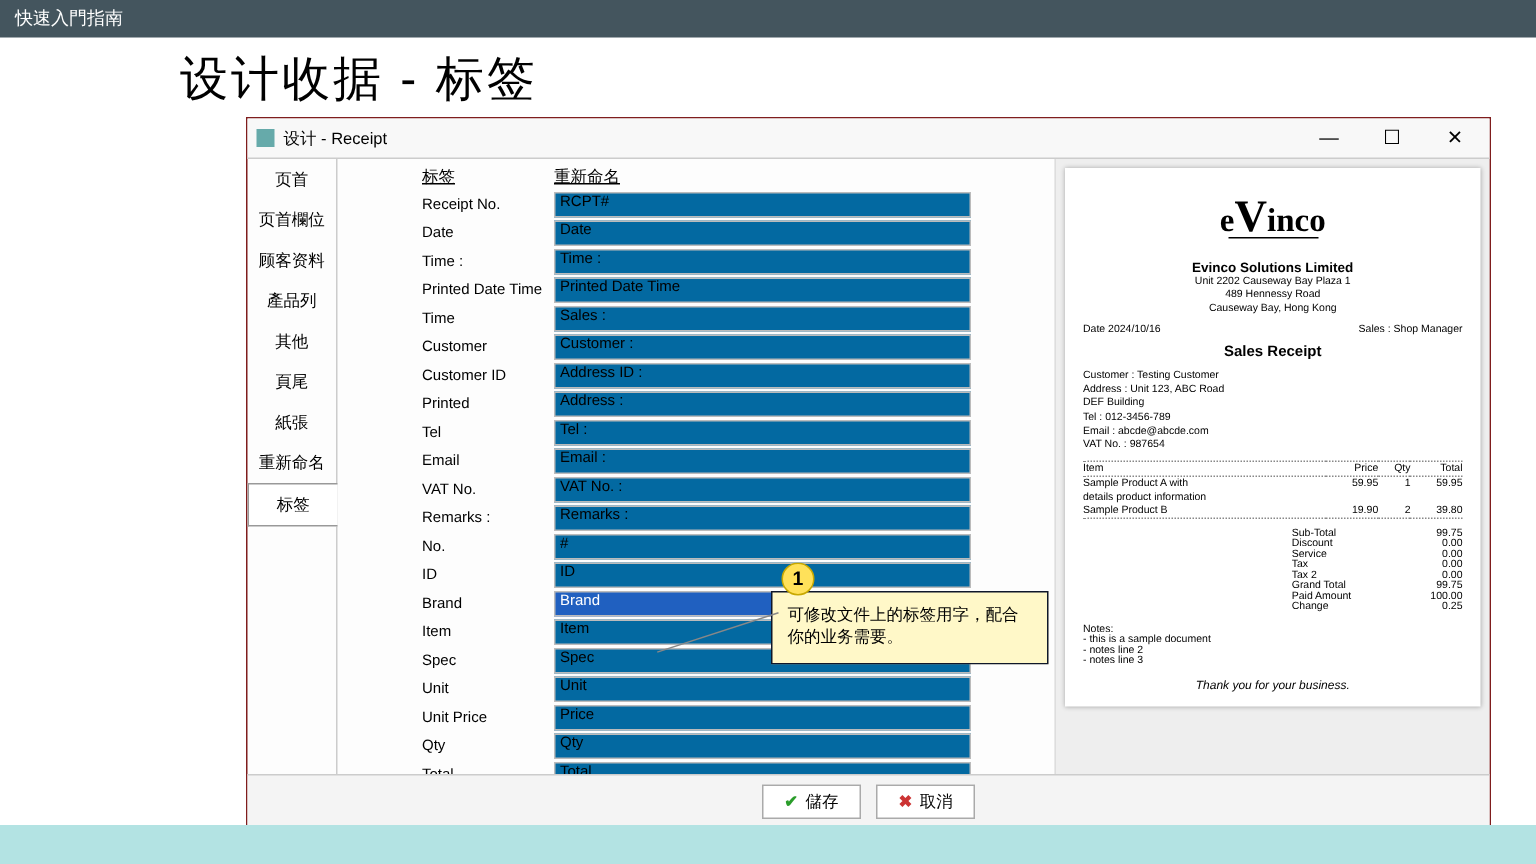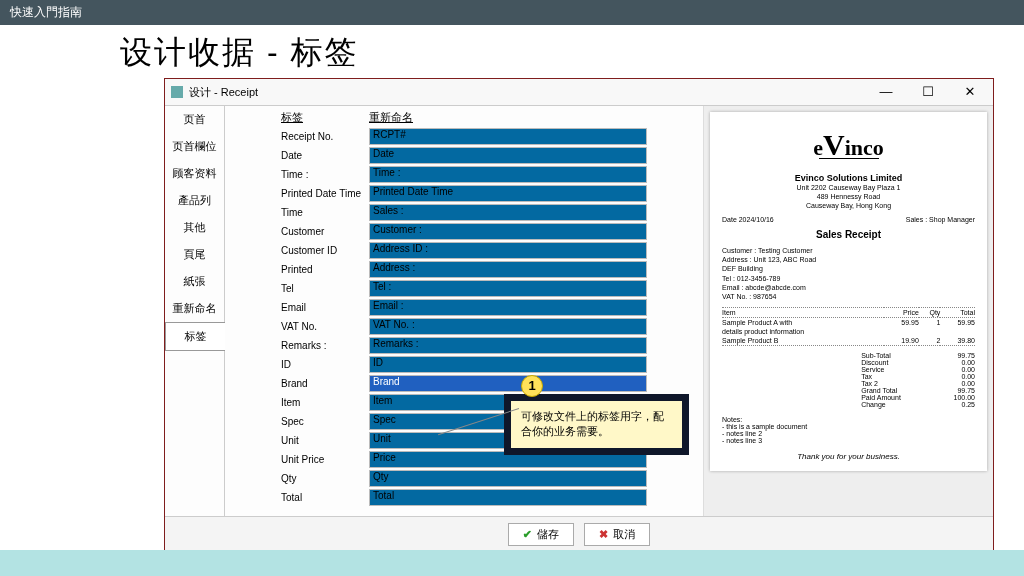--- a/index.html
+++ b/index.html
@@ -41,21 +41,21 @@
   .totals { font-size: 7px; margin-top: 4px; }
   .totals div { display: flex; justify-content: space-between; }
   .notes { font-size: 7px; margin-top: 8px; }
   .thanks { text-align: center; font-style: italic; font-size: 8px; margin-top: 8px; }
   .footer-btns { display: flex; justify-content: center; gap: 10px; padding: 6px; border-top: 1px solid #ccc; background: #f4f4f4; }
   .btn { border: 1px solid #aaa; background: #fff; padding: 3px 14px; font-size: 11px; display: flex; align-items: center; gap: 5px; cursor: pointer; }
   .check { color: #2a9d2a; font-weight: bold; }
   .cross { color: #c33; font-weight: bold; }
   .callout { position: absolute; left: 504px; top: 380px; z-index: 10; }
   .callout-num { width: 22px; height: 22px; border-radius: 50%; background: #ffe15a; border: 1px solid #c8a800; text-align: center; line-height: 20px; font-weight: bold; font-size: 13px; position: absolute; left: 17px; top: -5px; }
-  .callout-box { background: #fff8c8; border: 7px solid #0f172a; padding: 8px 10px; font-size: 11px; width: 185px; margin-top: 14px; line-height: 1.4; }
+  .callout-box { background: #fff8c8; border: 1px solid #0f172a; padding: 8px 10px; font-size: 11px; width: 185px; margin-top: 14px; margin-left: 10px; line-height: 1.4; }
   .callout-line { position: absolute; left: -70px; top: 28px; width: 85px; height: 1px; background: #888; transform: rotate(-18deg); transform-origin: right center; }
   .bottom-accent { position: absolute; left: 0; bottom: 0; width: 1024px; height: 26px; background: #b3e3e3; }
 </style>
 </head>
 <body>
 
 <div class="topbar">
   <span>快速入門指南</span>
 </div>
 
@@ -133,20 +133,24 @@
           </div>
           <div class="row">
             <div class="row-label">VAT No.</div>
             <div class="row-input">VAT No. :</div>
           </div>
           <div class="row">
             <div class="row-label">Remarks :</div>
             <div class="row-input">Remarks :</div>
           </div>
           <div class="row">
+            <div class="row-label">No.</div>
+            <div class="row-input">#</div>
+          </div>
+          <div class="row">
             <div class="row-label">ID</div>
             <div class="row-input">ID</div>
           </div>
           <div class="row">
             <div class="row-label">Brand</div>
             <div class="row-input selected">Brand</div>
           </div>
           <div class="row">
             <div class="row-label">Item</div>
             <div class="row-input">Item</div>

